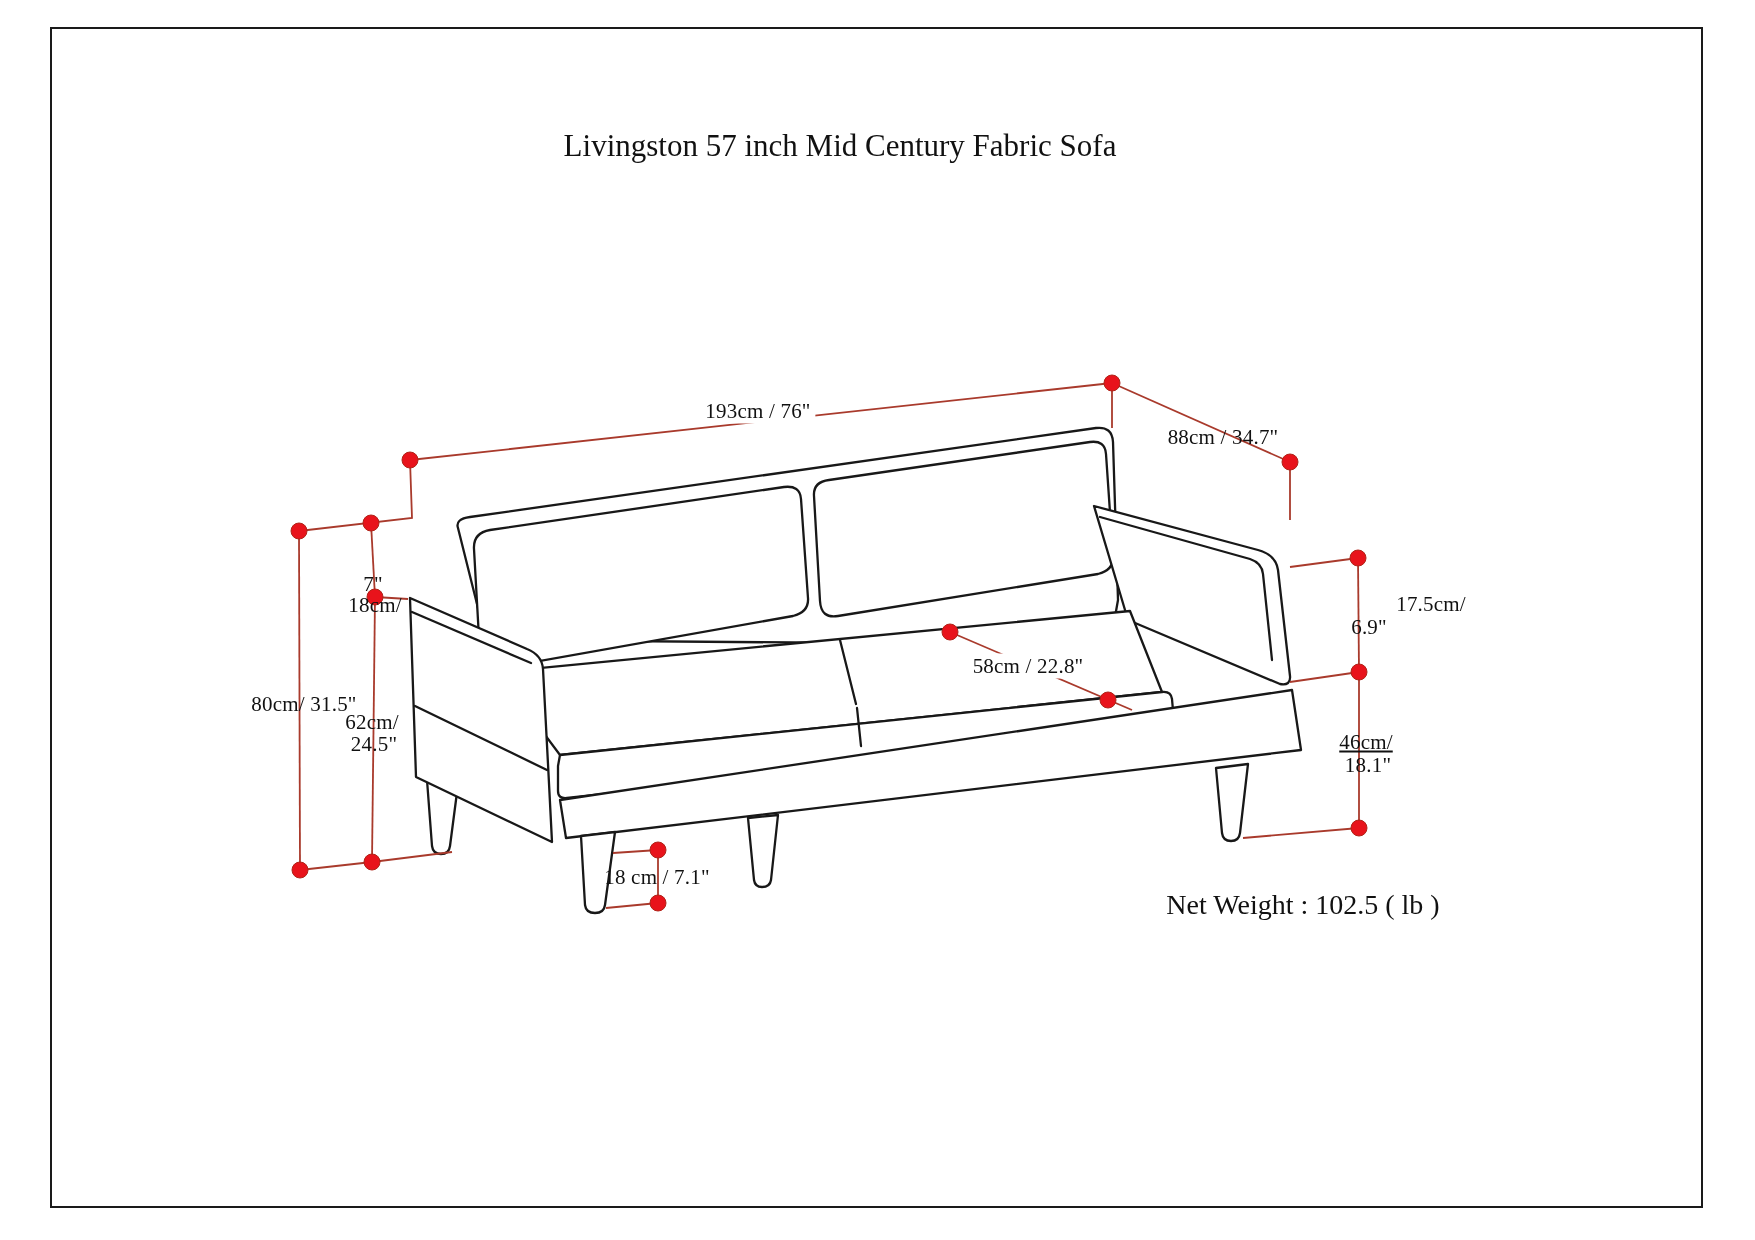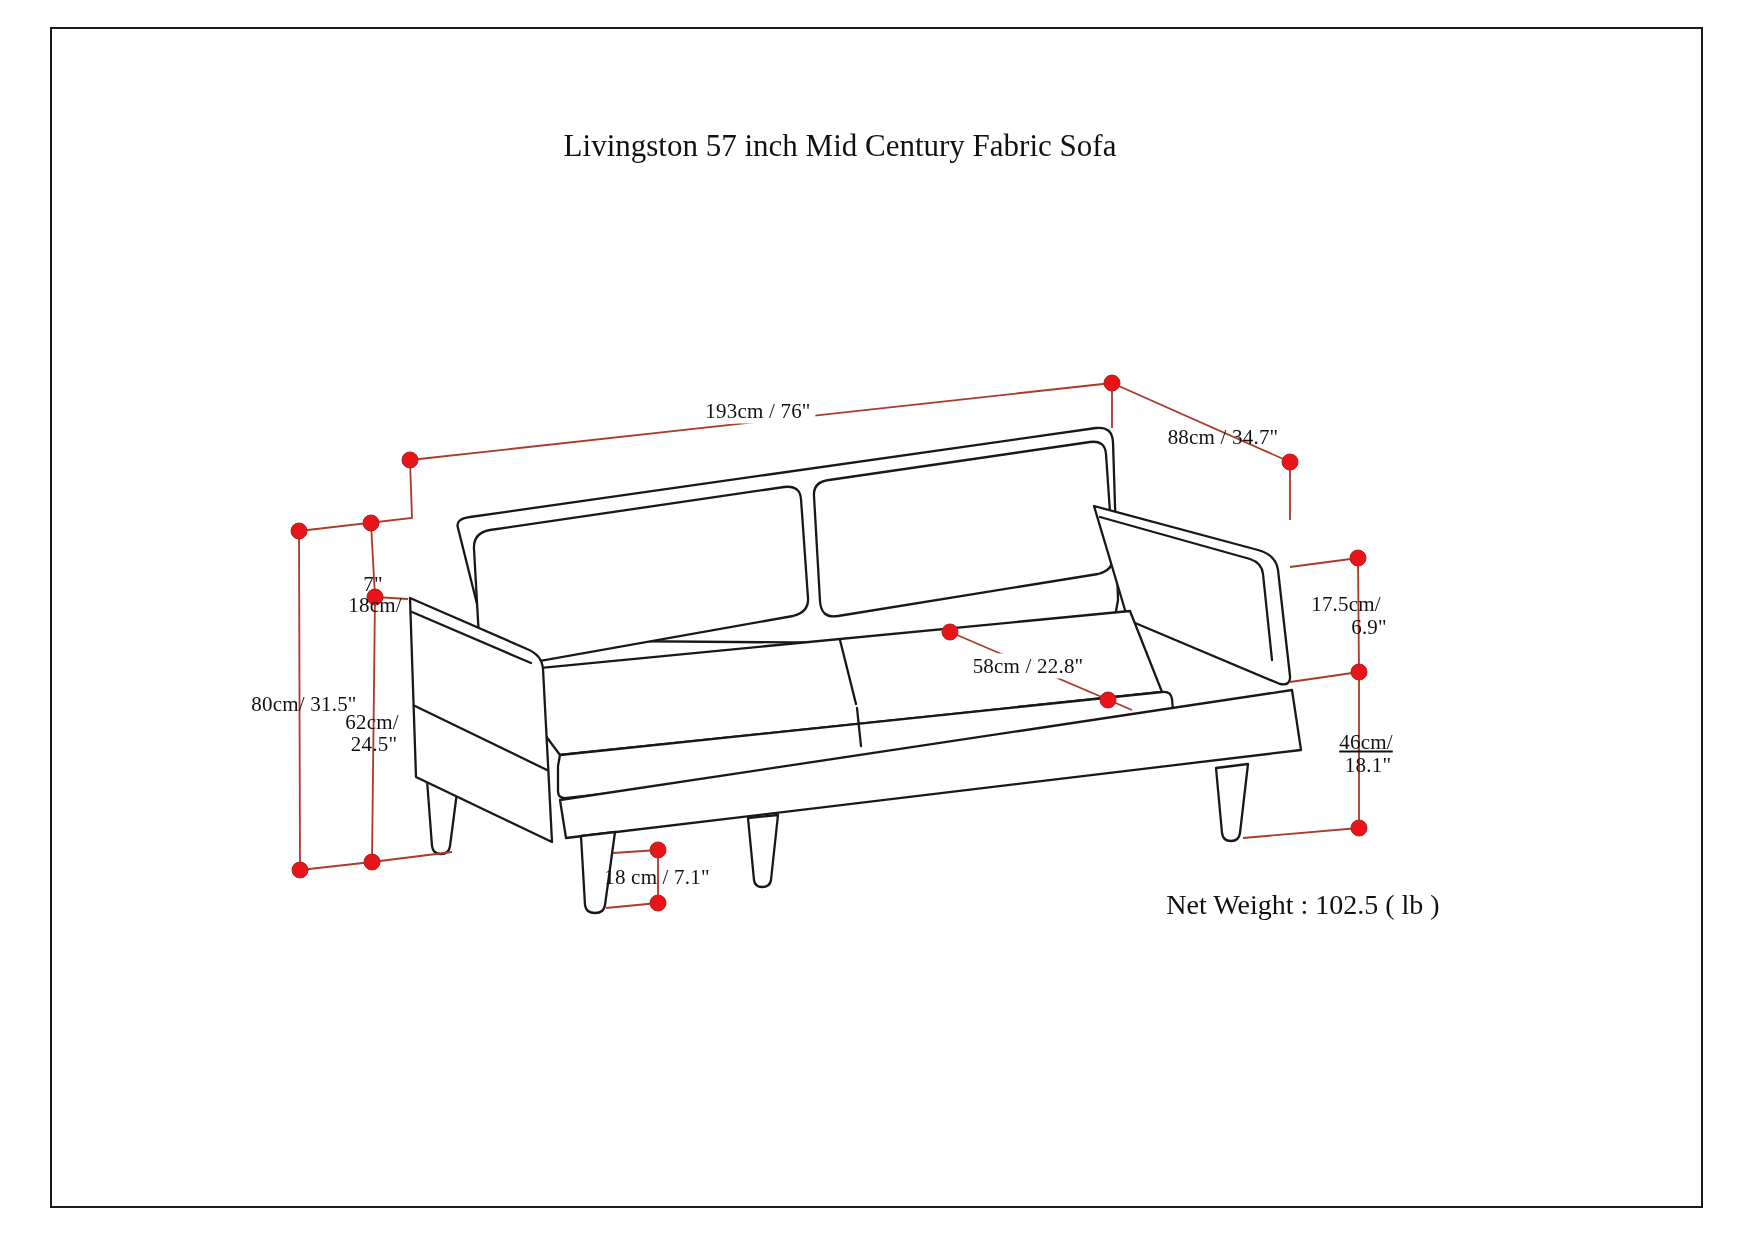--- a/index.html
+++ b/index.html
@@ -85,19 +85,19 @@
 </svg>
 
 <div class="dim-label bgw" style="left:758px;top:411px;">193cm / 76"</div>
 <div class="dim-label" style="left:1223px;top:437px;">88cm / 34.7"</div>
 <div class="dim-label" style="left:304px;top:704px;">80cm/ 31.5"</div>
 <div class="dim-label" style="left:375px;top:561px;margin-top:44px;">18cm/</div>
 <div class="dim-label" style="left:373px;top:584px;">7"</div>
 <div class="dim-label" style="left:372px;top:722px;">62cm/</div>
 <div class="dim-label" style="left:374px;top:744px;">24.5"</div>
 <div class="dim-label bgw" style="left:1028px;top:666px;">58cm / 22.8"</div>
-<div class="dim-label" style="left:1346px;top:604px;">17.5cm/</div>
+<div class="dim-label" style="left:1431px;top:604px;">17.5cm/</div>
 <div class="dim-label" style="left:1369px;top:627px;">6.9"</div>
 <div class="dim-label" style="left:1366px;top:742px;text-decoration:underline;">46cm/</div>
 <div class="dim-label" style="left:1368px;top:765px;">18.1"</div>
 <div class="dim-label" style="left:657px;top:877px;">18 cm / 7.1"</div>
 
 <div class="net-weight">Net Weight : 102.5 ( lb )</div>
 
 </body></html>

